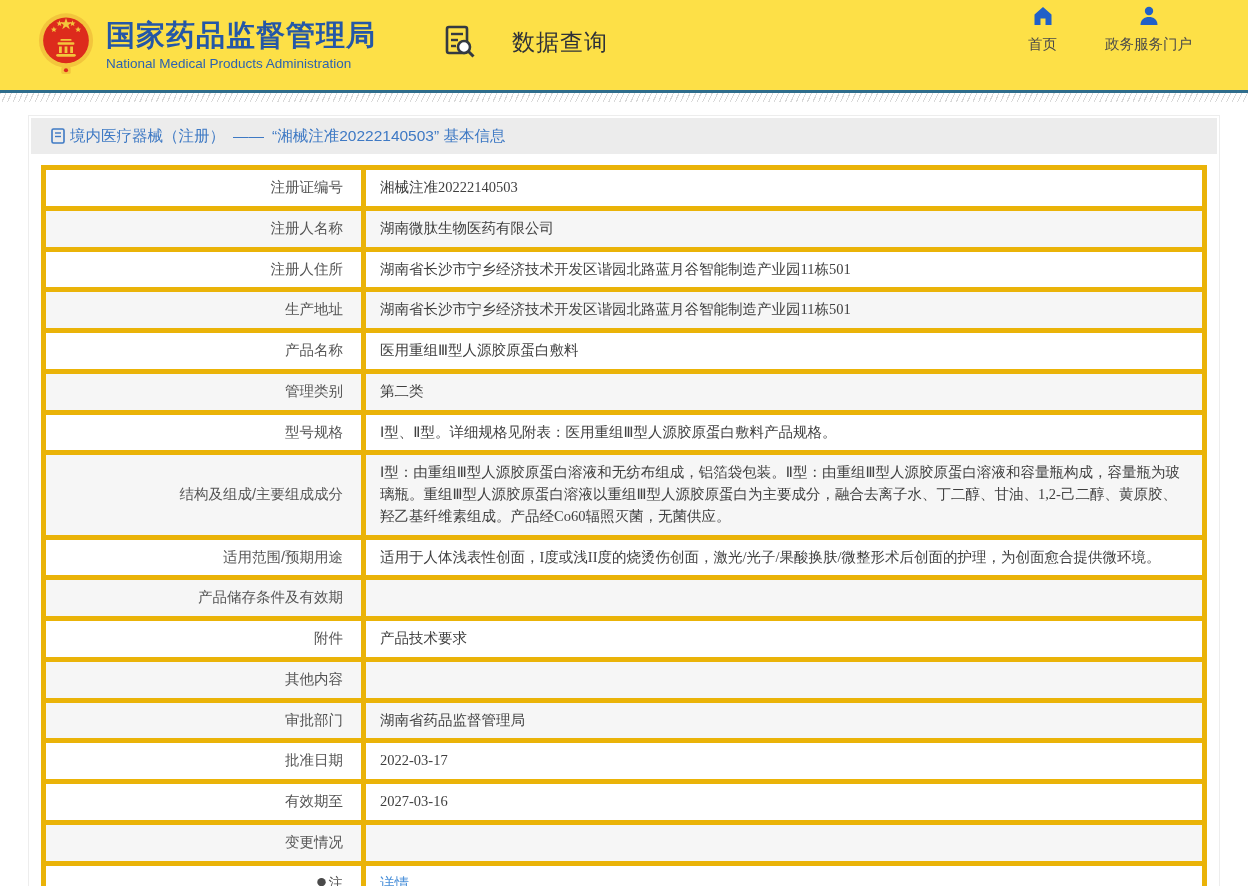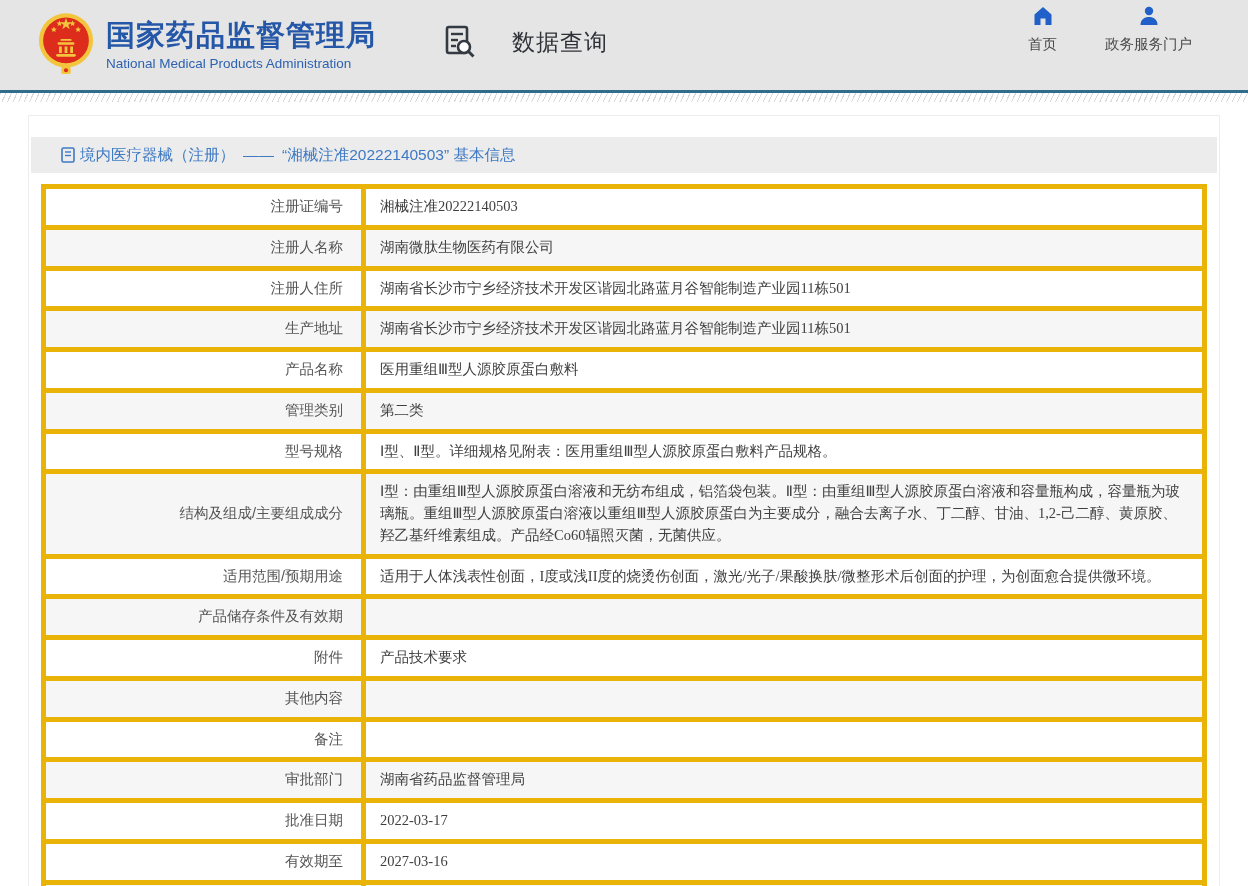--- a/index.html
+++ b/index.html
@@ -1,42 +1,42 @@
 <!DOCTYPE html>
 <html><head>
 <meta charset="utf-8">
 <style>
   * { margin: 0; padding: 0; box-sizing: border-box; }
   html, body { width: 1248px; height: 886px; background: #ffffff; overflow: hidden; }
   body { font-family: "Liberation Sans", "DejaVu Sans", sans-serif; }
 
   
-  .header { position: relative; height: 90px; background: #e5e5e5; }
+  .header { position: relative; height: 90px; background: #fde047; }
   .header-inner { display: flex; align-items: center; height: 100%; padding-left: 38px; }
   .emblem { width: 56px; height: 76px; margin-top: 2px; flex: 0 0 auto; }
   .agency-block { margin-left: 12px; }
   .agency-cn { font-size: 29px; font-weight: bold; color: #2457a7; letter-spacing: 1px; line-height: 1.15; }
   .agency-en { font-size: 13.5px; color: #2d62b0; margin-top: 3px; }
   .section-block { display: flex; align-items: center; margin-left: 68px; margin-top: -6px; gap: 31px; }
   .section-icon { width: 32px; height: 34px; margin-right: 5px; }
   .section-title { font-size: 23px; color: #2e3138; letter-spacing: 1px; }
   .top-nav { position: absolute; top: 4px; right: 56px; display: flex; gap: 48px; }
   .nav-item { display: flex; flex-direction: column; align-items: center; cursor: pointer; }
   .nav-item svg { width: 24px; height: 24px; }
   .nav-label { margin-top: 7px; font-size: 14.5px; color: #4a4a4a; }
 
   
   .blue-rule { height: 3px; background: #2f6d8c; }
   .hatch-band { height: 9px;
     background: repeating-linear-gradient(115deg, #d9d9d9 0px, #d9d9d9 1px, #ffffff 1px, #ffffff 5px); }
 
   
   .content-wrap { margin: 13px 28px 0 28px; border: 1px solid #ededed; background: #ffffff; padding: 2px 2px 12px 2px; }
-  .breadcrumb { display: flex; align-items: center; height: 36px; background: #ececec; padding-left: 30px;
-    font-size: 15.5px; color: #3e79c4; margin-top: 19px; }
+  .breadcrumb { display: flex; align-items: center; height: 36px; background: #ececec; padding-left: 20px;
+    font-size: 15.5px; color: #3e79c4; }
   .breadcrumb .bc-icon { width: 14px; height: 16px; margin-right: 5px; }
   .bc-part { margin-right: 8px; white-space: pre; }
 
   table.detail { width: calc(100% - 20px); margin: 11px 10px 2px 10px; border-collapse: collapse;
     border: 1px solid #d5d5d5; table-layout: fixed; }
   table.detail tr.alt { background: #f6f6f6; }
   table.detail td { border: 5px solid #eab308; font-size: 14.5px; line-height: 1.5; vertical-align: middle; }
   td.lbl { width: 320px; text-align: right; color: #555555; padding: 7px 18px 7px 10px; }
   td.val { color: #3f3f3f; padding: 7px 14px; font-family: Liberation Serif, serif; }
   td.val a.link { color: #4a90d9; text-decoration: none; cursor: pointer; }
@@ -159,24 +159,20 @@
           <td class="val"><span></span></td>
         </tr>
         <tr>
           <td class="lbl"><span>附件</span></td>
           <td class="val"><span>产品技术要求</span></td>
         </tr>
         <tr class="alt">
           <td class="lbl"><span>其他内容</span></td>
           <td class="val"><span></span></td>
         </tr>
-        <tr>
-          <td class="lbl"><span>备注</span></td>
-          <td class="val"><span></span></td>
-        </tr>
         <tr class="alt">
           <td class="lbl"><span>审批部门</span></td>
           <td class="val"><span>湖南省药品监督管理局</span></td>
         </tr>
         <tr>
           <td class="lbl"><span>批准日期</span></td>
           <td class="val"><span>2022-03-17</span></td>
         </tr>
         <tr>
           <td class="lbl"><span>有效期至</span></td>

